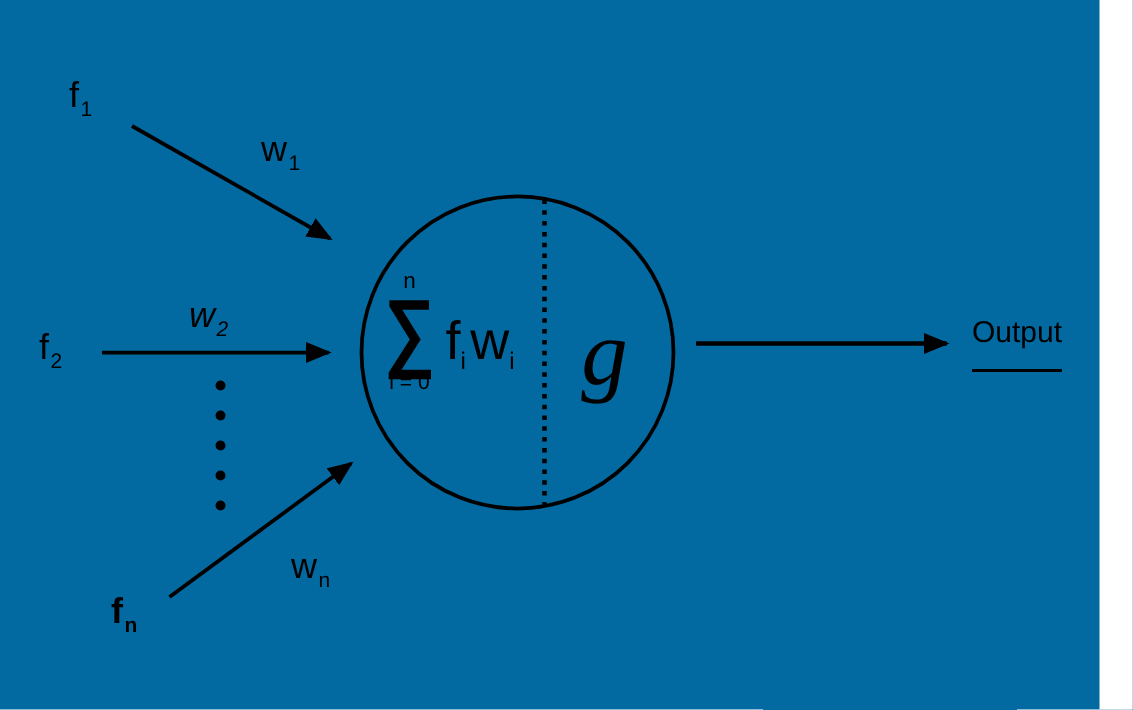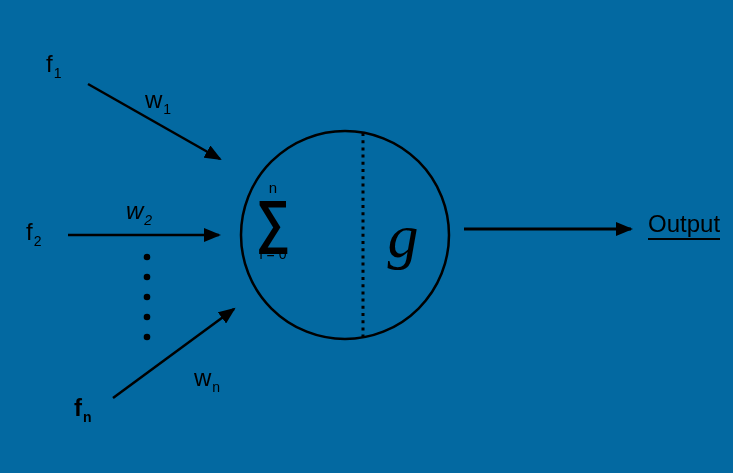--- a/index.html
+++ b/index.html
@@ -86,24 +86,24 @@
     align-items: center;
     justify-content: center;
     font-family: "Liberation Serif", "DejaVu Serif", serif;
     font-style: italic;
     font-size: 62px;
   }
   .output-label {
     position: absolute;
     left: 648px;
     top: 211px;
-    font-size: 24px;
+    font-size: 20px;
     line-height: 1.1;
     border-bottom: 2px solid #000;
-    padding-bottom: 1px;
+    padding-bottom: 13px;
     white-space: nowrap;
   }
 </style>
 </head>
 <body>
 
 <div class="canvas">
 
   <svg class="layer" viewBox="0 0 755 473">
     <defs>
@@ -134,33 +134,36 @@
   <div class="lbl" style="left:46px; top:52px;">
     <span>f</span><span class="sub">1</span>
   </div>
   <div class="lbl" style="left:26px; top:220px;">
     <span>f</span><span class="sub">2</span>
   </div>
   <div class="lbl" style="left:74px; top:396px;font-weight:bold;">
     <span>f</span><span class="sub">n</span>
   </div>
 
-  <div class="lbl" style="left:145px; top:88px;">
+  <div class="lbl" style="left:174px; top:88px;">
     <span>w</span><span class="sub">1</span>
   </div>
   <div class="lbl" style="left:126px; top:199px;font-style:italic;">
     <span>w</span><span class="sub">2</span>
   </div>
   <div class="lbl" style="left:194px; top:366px;text-align:right;">
     <span>w</span><span class="sub">n</span>
   </div>
 
   <div class="sigma-stack">
     <span class="sum-upper">n</span>
     <span class="sum-sigma">∑</span>
     <span class="sum-lower">i = 0</span>
   </div>
+  <div class="sum-body">
+    <span>f</span><span class="sub">i</span><span class="w-term">w</span><span class="sub">i</span>
+  </div>
 
   <div class="activation">g</div>
 
   <div class="output-label">Output</div>
 
 </div>
 
 </body></html>

